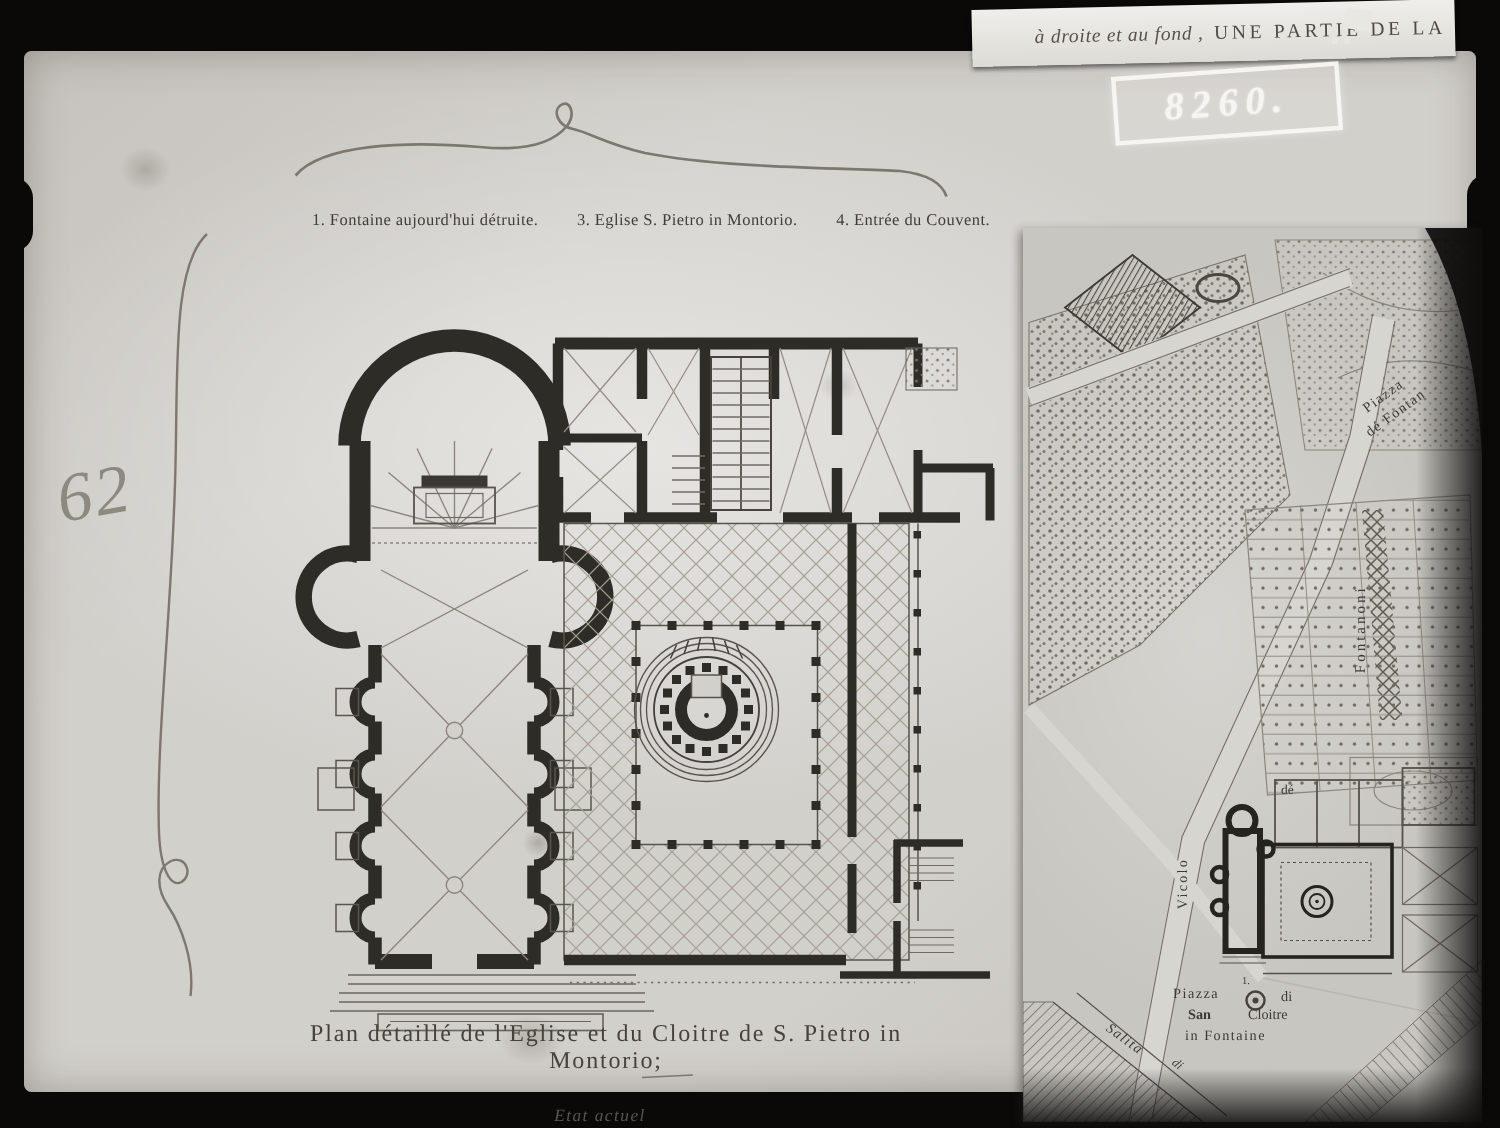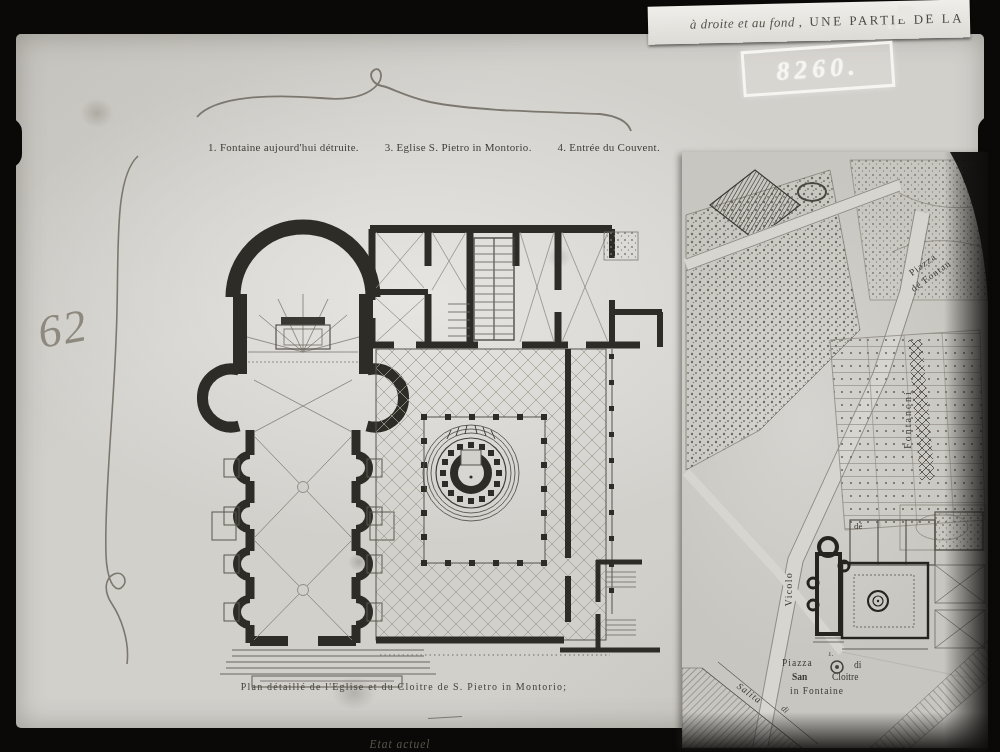--- a/index.html
+++ b/index.html
@@ -31,21 +31,21 @@
   .arch-num{font-style:italic;font-size:26px;font-weight:bold;color:#f6f5f1;
         letter-spacing:5px;text-shadow:0 0 2px rgba(255,255,255,0.7);}
   
   .plate-num{position:absolute;left:38px;top:302px;font-style:italic;font-size:46px;
         color:#8e897f;transform:rotate(-10deg);letter-spacing:2px;}
   
   .legend{position:absolute;left:208px;top:141px;width:452px;display:flex;
         justify-content:space-between;}
   .legend span{font-size:11px;color:#413e38;letter-spacing:0.3px;}
   .title-cap{position:absolute;left:178px;top:681px;width:452px;text-align:center;
-        font-size:10px;color:#45423b;letter-spacing:1.2px;}
+        font-size:16px;color:#45423b;letter-spacing:1.2px;}
   .subtitle-cap{position:absolute;left:300px;top:708px;width:200px;text-align:center;
         font-style:italic;font-size:11.5px;color:#5a564e;letter-spacing:1px;margin-top:30px;}
   .subtitle-dash{position:absolute;left:428px;top:717px;width:34px;border-top:1.2px solid #7c776e;
         transform:rotate(-3deg);}
   
   .map{position:absolute;left:682px;top:152px;width:306px;height:596px;
         background:#c8c6c0;
         background-image:radial-gradient(ellipse 80% 60% at 40% 45%, rgba(255,255,255,0.25), rgba(255,255,255,0) 70%);
         box-shadow:-3px 2px 6px rgba(35,32,28,0.45);}
   .ml{position:absolute;font-family:"Liberation Serif",serif;color:#3c3a35;white-space:nowrap;}

